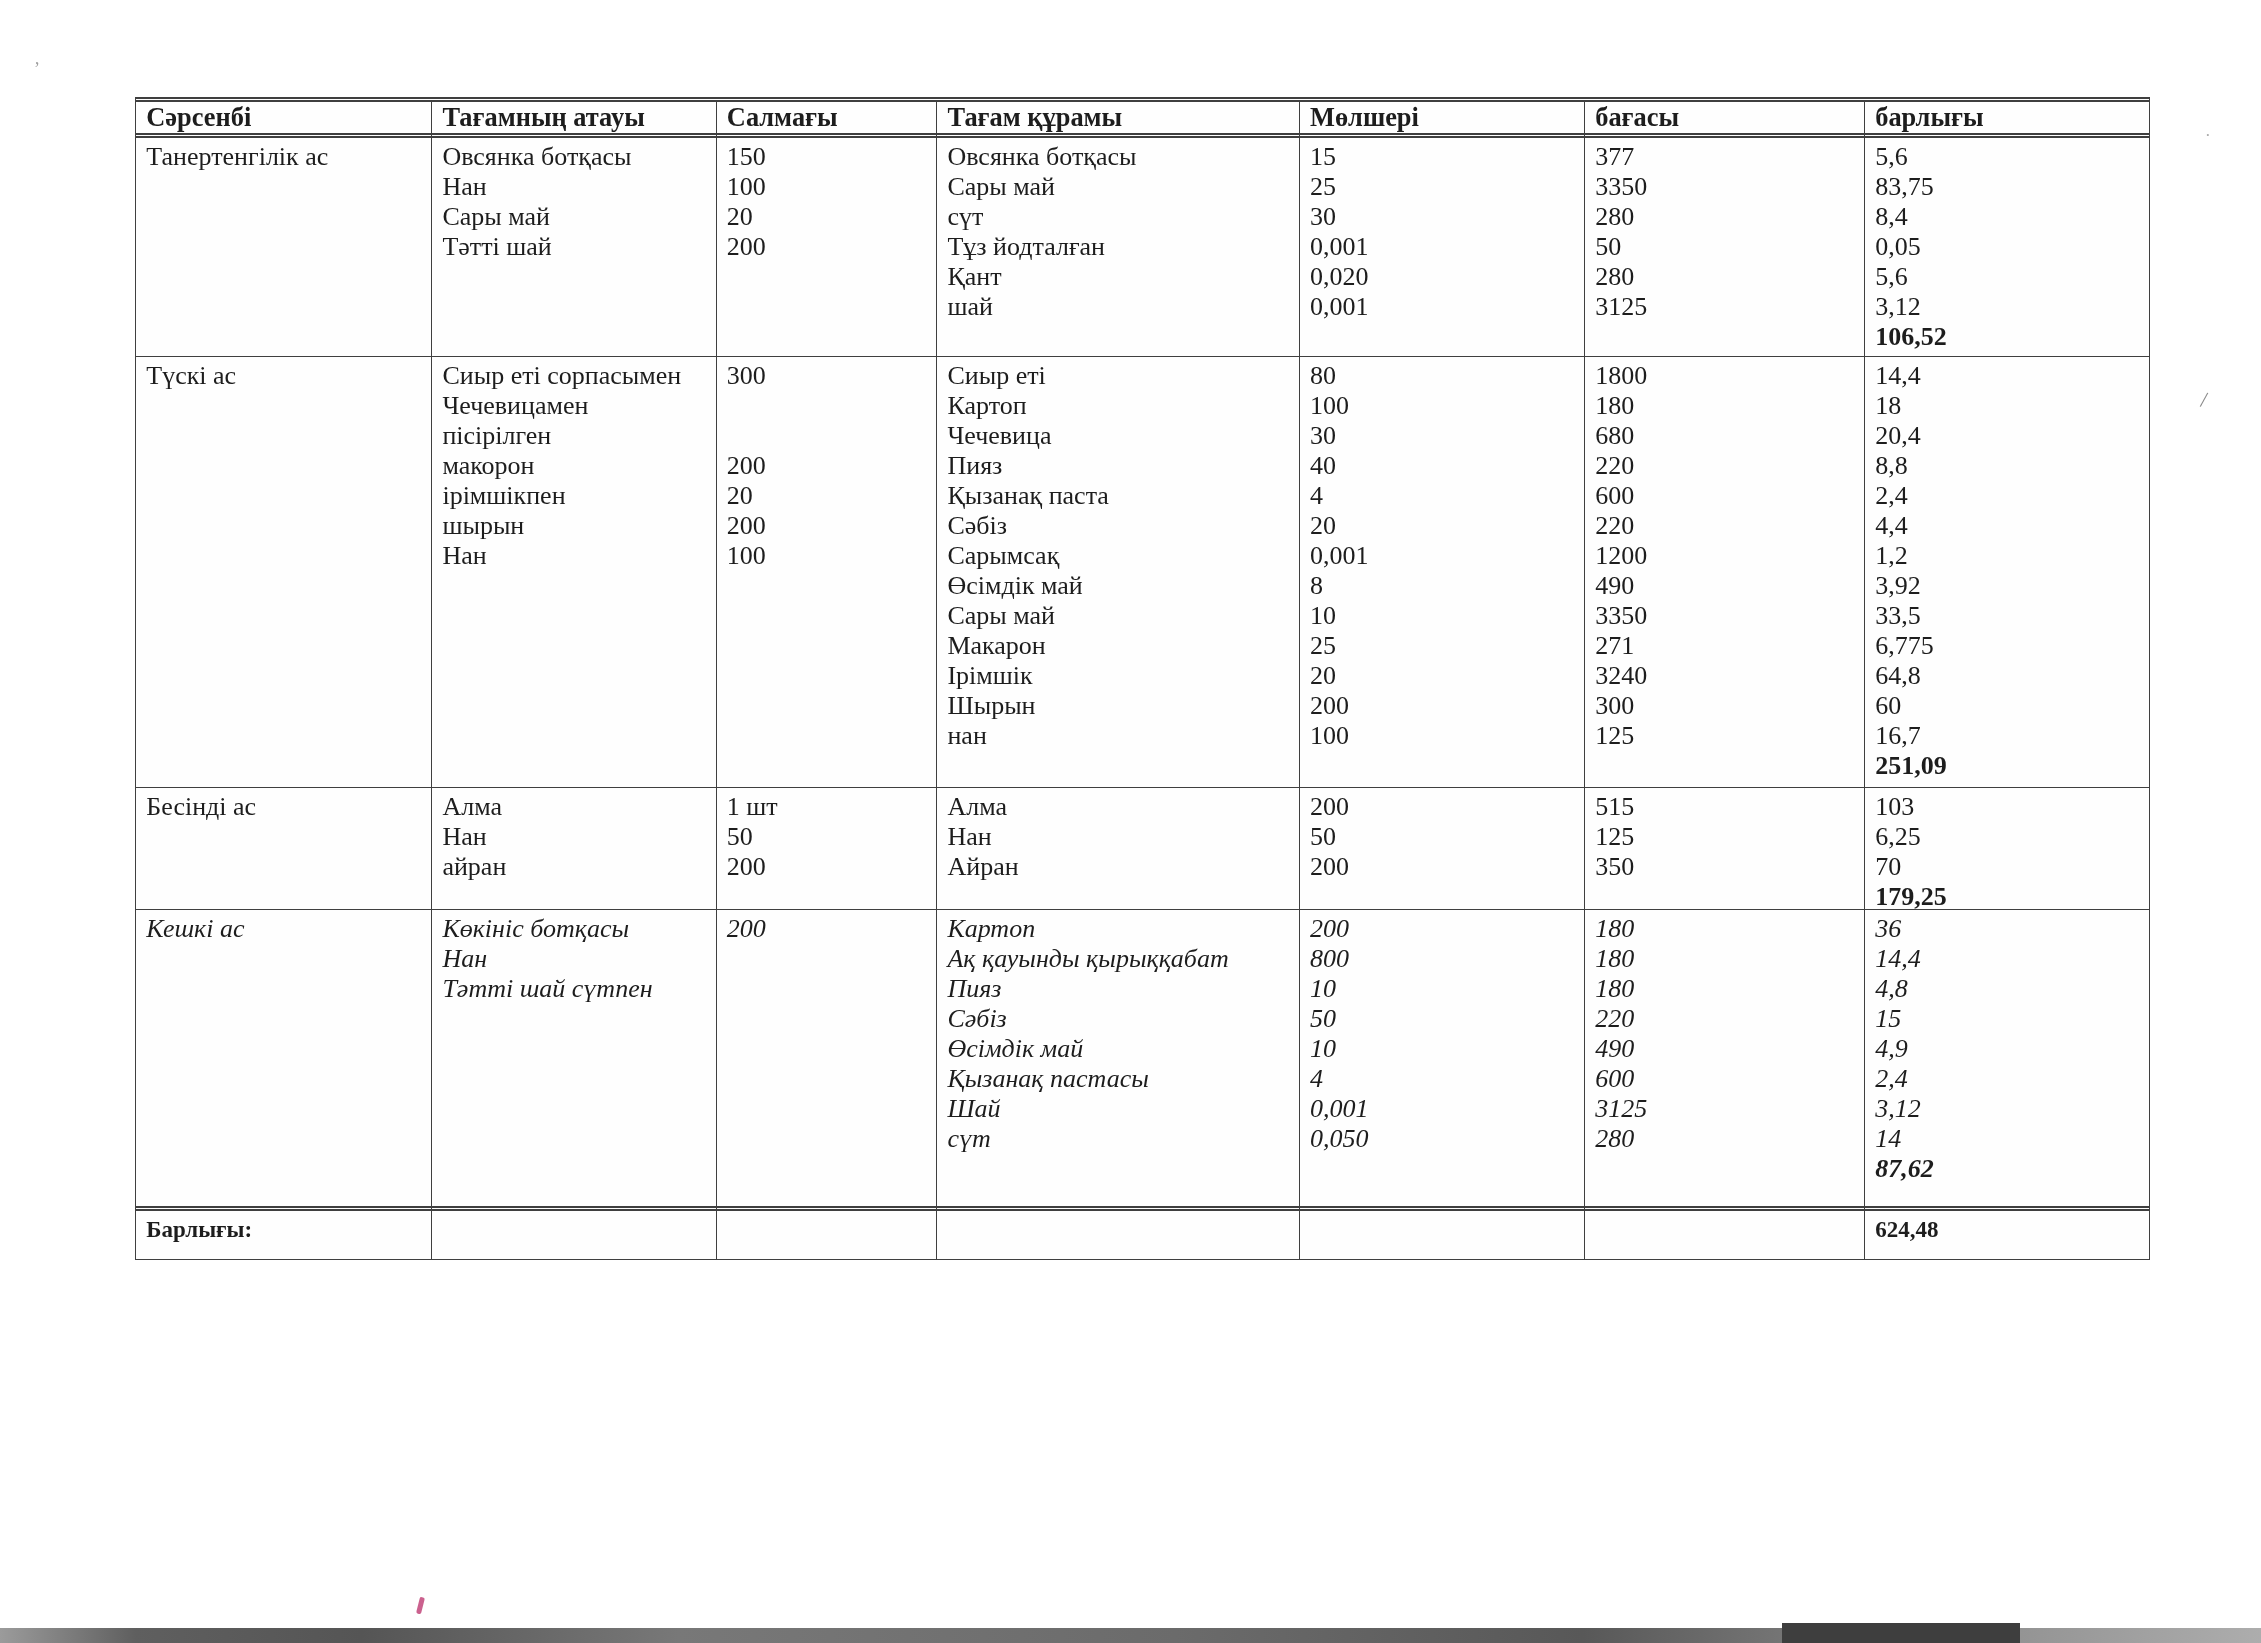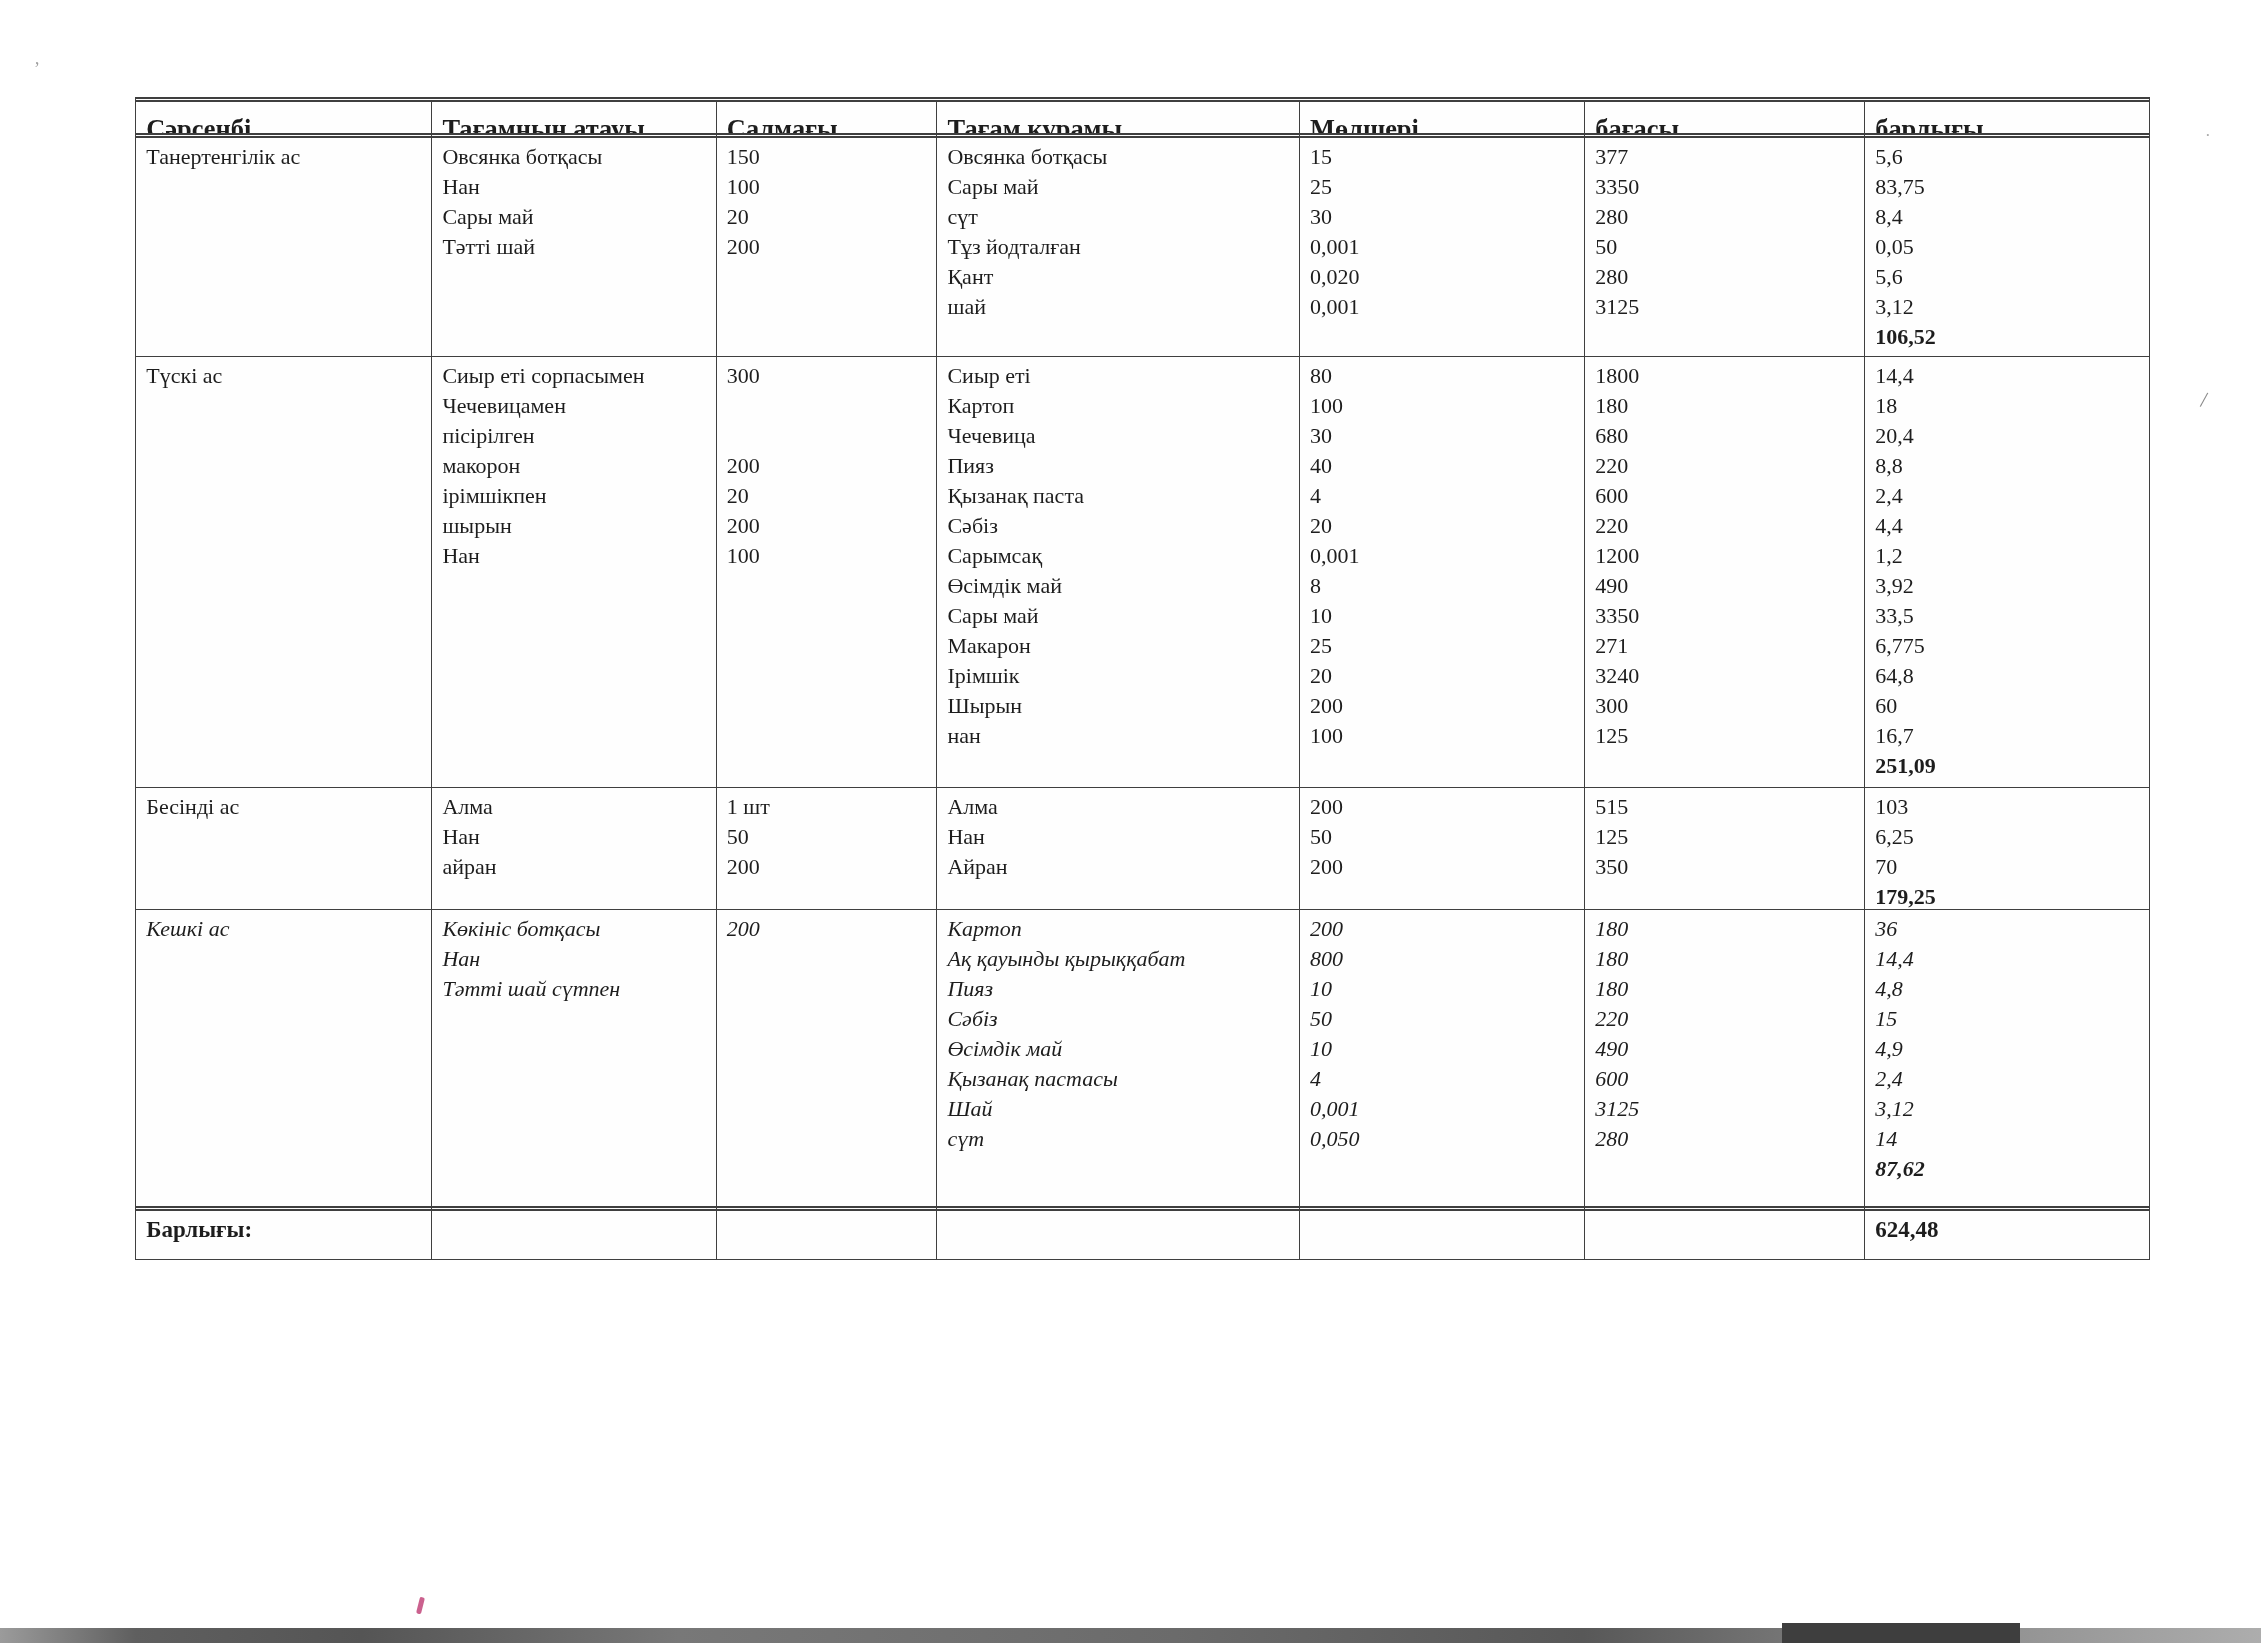--- a/index.html
+++ b/index.html
@@ -17,27 +17,27 @@
     border-top:5.8px double #3f3f3f;
     box-sizing:border-box;
     background:#fefefe;
   }
   .cell{
     border-right:1.9px solid #3f3f3f;
     border-bottom:1.9px solid #3f3f3f;
     padding:3.9px 6.4px 0 10.3px;
     box-sizing:border-box;
     overflow:hidden;
-    font-size:22px;
+    font-size:26px;
   }
   .cell.col-last{border-right:none;}
   .cell.hdr{
     font-weight:700;font-size:26.4px;line-height:28px;
     border-bottom:5.8px double #3f3f3f;
-    padding-top:13px;
+    padding-top:1px;
   }
   .cell.row-4{border-bottom:5.8px double #3f3f3f;font-style:italic;}
   .cell.foot{border-bottom:none;font-weight:700;font-size:23px;line-height:37px;}
   .line{height:30px;line-height:30px;white-space:nowrap;}
   .line.total{font-weight:700;}
   
   .edge-strip{
     position:absolute;left:0;top:1628px;width:2261px;height:15.5px;
     background:linear-gradient(to right,#9b9b9b 0%,#5f5f5f 6%,#555555 16%,#787878 30%,#6b6b6b 52%,#585858 70%,#8c8c8c 86%,#adadad 100%);
   }

